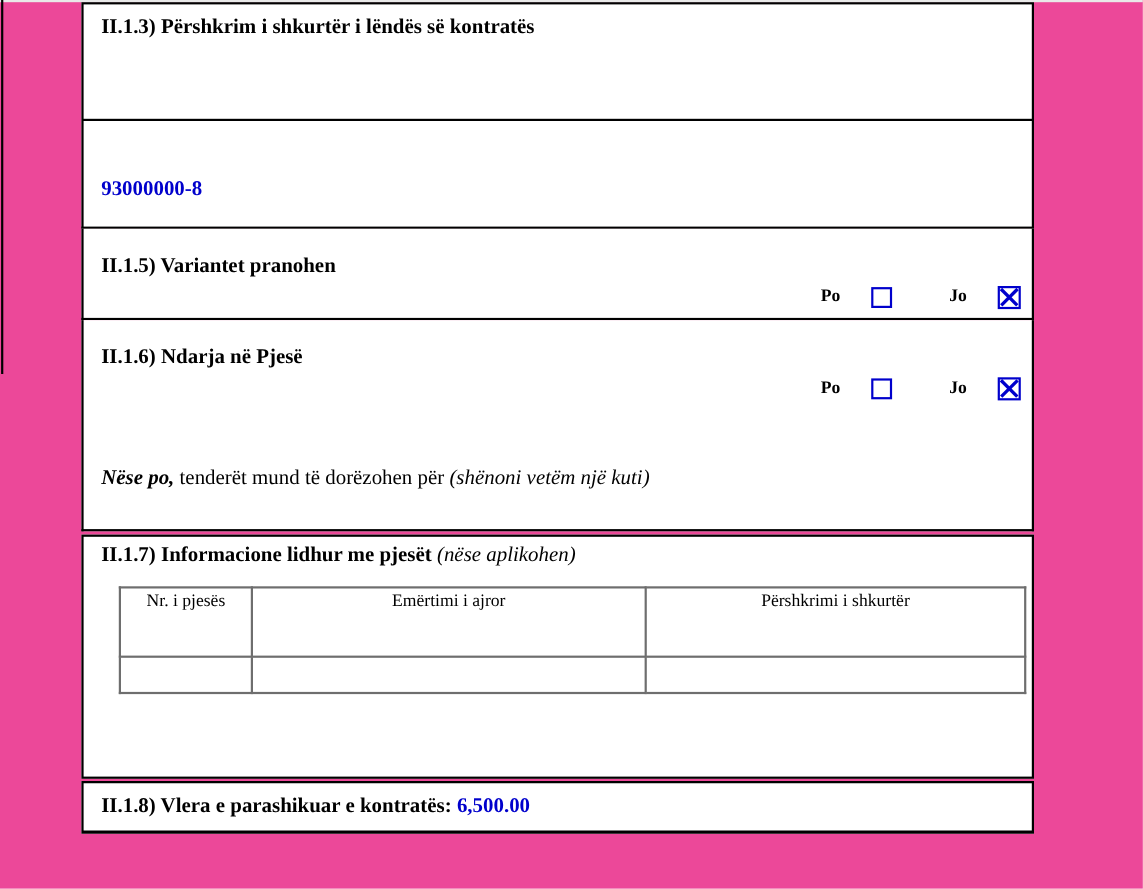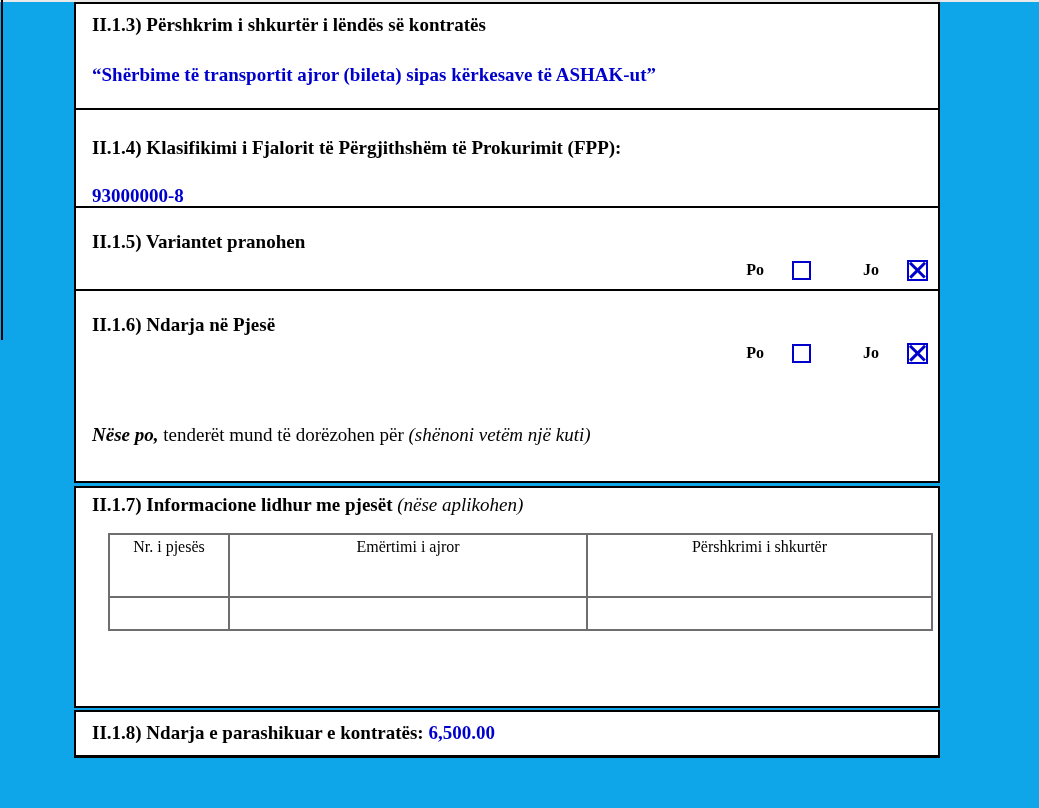--- a/index.html
+++ b/index.html
@@ -1,19 +1,19 @@
 <!DOCTYPE html>
 <html style="--blue: #0000CC;"><head>
 <meta charset="utf-8">
 <style>
   :root { --blue:#0000CC; --line:#000; --tblline:#6e6e6e; }
   * { margin:0; padding:0; box-sizing:border-box; }
   html,body { background:#fff; }
   body { font-family:"Liberation Serif", serif; color:#000; }
-  .page { position:relative; width:1039px; height:808px; background:#0ea5e9; overflow:hidden; }
+  .page { position:relative; width:1039px; height:808px; background:#ec4899; overflow:hidden; }
   .top-strip { position:absolute; left:0; top:0; width:1039px; height:2px; background:#e9e9e9; }
   .left-edge-line { position:absolute; left:1px; top:0; width:2px; height:340px; background:var(--line); }
   .doc { position:absolute; left:74px; top:2px; width:866px; }
   .box { border:2px solid var(--line); background:#fff; position:relative; }
   .box.no-top { border-top:0; }
   .b1 { height:108px; padding:9px 10px 0 16px; }
   .b2 { height:98px;  padding:26px 10px 0 16px; }
   .b3 { height:83px;  padding:22px 10px 0 16px; }
   .b4 { height:192px; padding:22px 10px 0 16px; }
   .b5 { height:222px; margin-top:3px; padding:5px 10px 0 16px; }
@@ -50,25 +50,23 @@
 <body>
 
 <div class="page">
   <div class="top-strip"></div>
   <div class="left-edge-line"></div>
 
   <div class="doc">
 
     <div class="box b1">
       <div class="h">II.1.3) Përshkrim i shkurtër i lëndës së kontratës</div>
-      <div class="bluev quote">“Shërbime të transportit ajror (bileta) sipas kërkesave të ASHAK-ut”</div>
     </div>
 
     <div class="box no-top b2">
-      <div class="h">II.1.4) Klasifikimi i Fjalorit të Përgjithshëm të Prokurimit (FPP):</div>
       <div class="bluev code">93000000-8</div>
     </div>
 
     <div class="box no-top b3">
       <div class="h">II.1.5) Variantet pranohen</div>
       <div class="yn-row">
         <span class="yn-label">Po</span>
         <span class="cb m-box1"></span>
         <span class="yn-label m-no">Jo</span>
         <span class="cb m-box2 checked">
@@ -114,18 +112,18 @@
           <td></td>
           <td></td>
           <td></td>
         </tr>
       </tbody>
         </table>
     </div>
 
     <div class="box b6">
       <div class="h">
-        <span class="inline">II.1.8) Ndarja e parashikuar e kontratës: </span><span class="bluev inline">6,500.00</span>
+        <span class="inline">II.1.8) Vlera e parashikuar e kontratës: </span><span class="bluev inline">6,500.00</span>
       </div>
     </div>
 
   </div>
 </div>
 
 </body></html>

